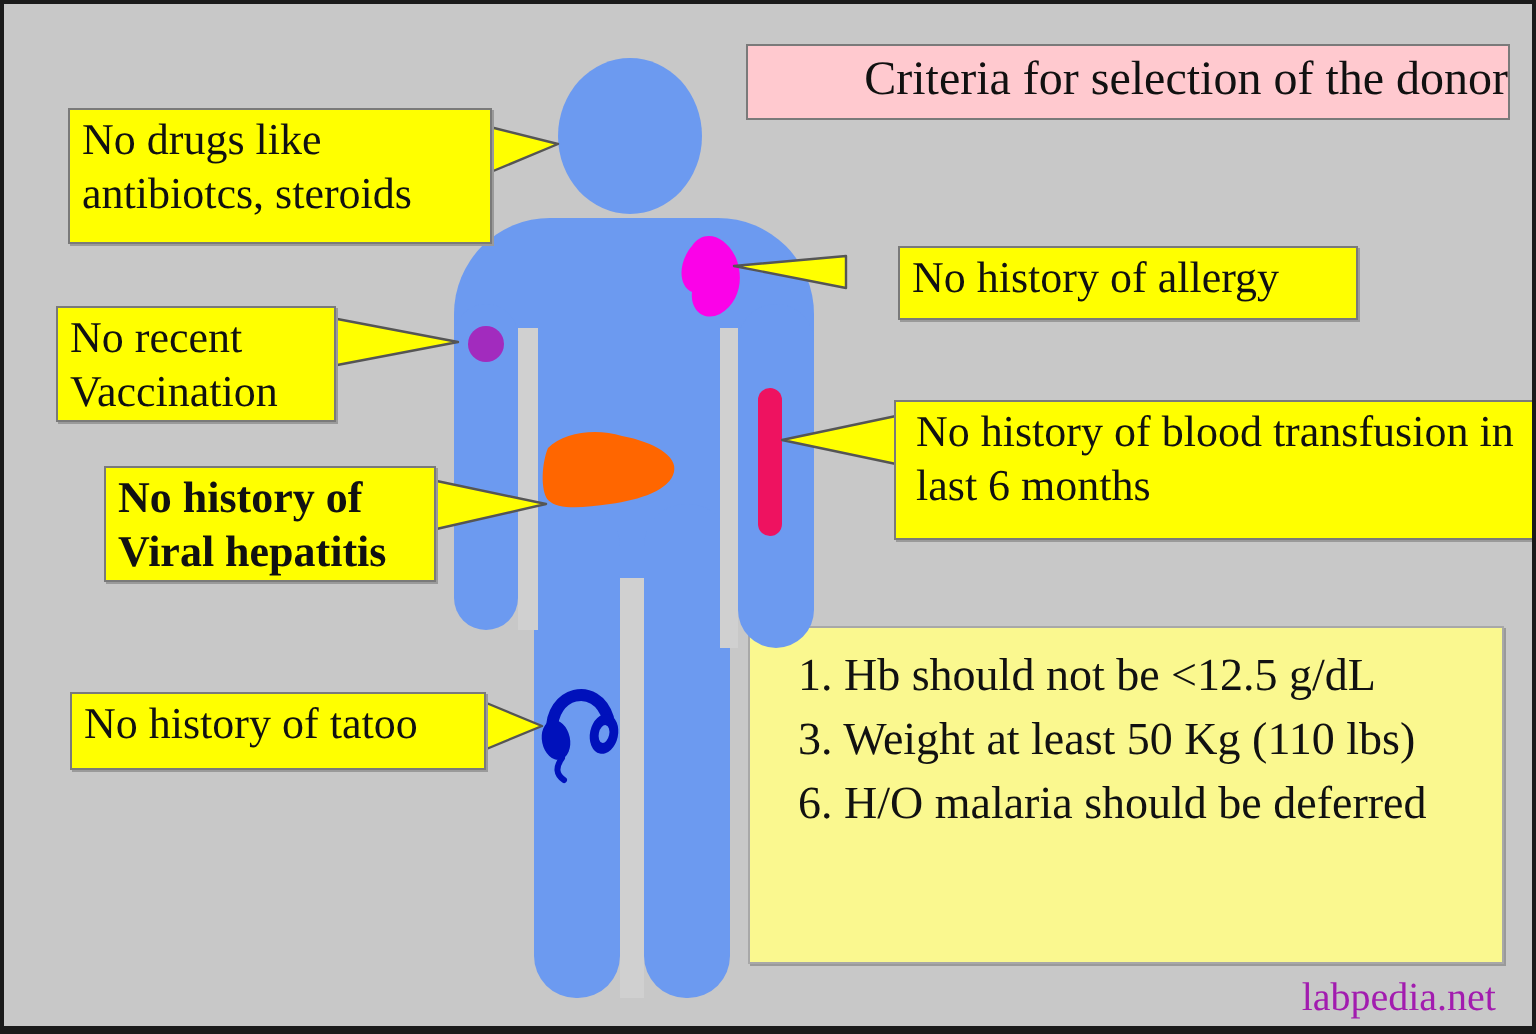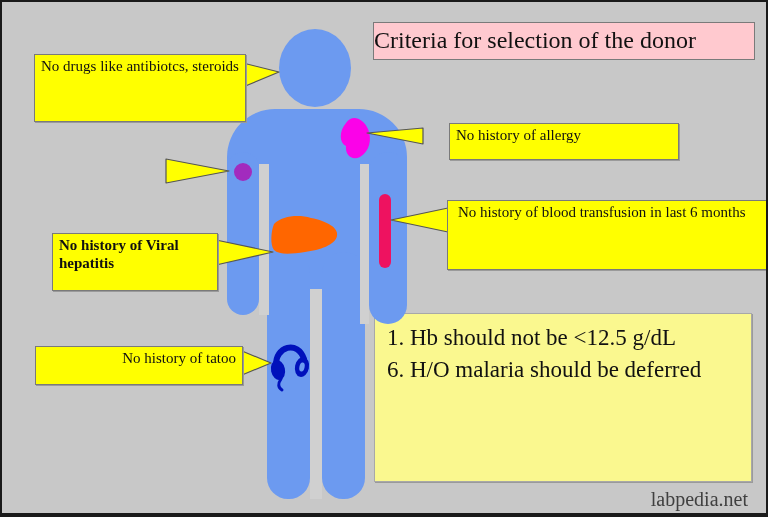--- a/index.html
+++ b/index.html
@@ -8,58 +8,59 @@
     background:#c8c8c8;
     border:2px solid #1a1a1a; border-bottom-width:4px;
     box-sizing:border-box; overflow:hidden;
     font-family:"Liberation Serif", serif; color:#111;
   }
   .svg-layer{position:absolute; left:0; top:0; width:764px; height:511px; z-index:2; pointer-events:none;}
   .callout{
     position:absolute; z-index:3;
     background:#ffff00; border:1px solid #7a7a7a;
     box-shadow:1px 1px 0 #9a9a9a;
-    font-size:15px; line-height:1.22; padding:2px 6px;
+    font-size:22px; line-height:1.22; padding:2px 6px;
     box-sizing:border-box;
   }
   .title-box{
     position:absolute; z-index:3;
     left:371px; top:20px; width:382px; height:38px;
     background:#ffc9cf; border:1px solid #7a7a7a;
-    font-size:24px; line-height:34px; text-align:left;
+    font-size:24px; line-height:34px; text-align:right;
     box-sizing:border-box;
   }
   .list-box{
     position:absolute; z-index:1;
     left:372px; top:311px; width:378px; height:169px;
     background:#faf88f; border:1px solid #a8a8a8;
     box-shadow:1px 1px 0 #9a9a9a;
-    box-sizing:border-box; padding:8px 0 0 12px;
+    box-sizing:border-box; padding:8px 0 0 24px;
     font-size:23px;
   }
   .list-box .item{line-height:32px; white-space:nowrap;}
   .watermark{
     position:absolute; z-index:3;
-    right:18px; top:486px; font-size:20px; color:#404040;
+    right:18px; top:486px; font-size:20px; color:#a21caf;
   }
   .ptr{stroke:#555; stroke-width:1.2; stroke-linejoin:round;}
   .c-drugs{left:32px; top:52px; width:212px; height:68px;}
   .c-vacc{left:26px; top:151px; width:140px; height:58px;}
   .c-hep{left:50px; top:231px; width:166px; height:58px;font-weight:bold;}
-  .c-tatoo{left:33px; top:344px; width:208px; height:39px; white-space:nowrap;text-align:right;}
+  .c-tatoo{left:33px; top:344px; width:208px; height:39px; white-space:nowrap;}
   .c-allergy{left:420px; top:121px; width:230px; height:37px; white-space:nowrap;margin-left:27px;}
   .c-trans{left:445px; top:198px; width:327px; height:70px; padding:2px 10px;}
 </style>
 </head>
 <body>
 
 <div class="canvas">
 
   <div class="list-box">
     <div class="item">1. Hb should not be &lt;12.5 g/dL</div>
+    <div class="item">3. Weight at least 50 Kg (110 lbs)</div>
     <div class="item">6. H/O malaria should be deferred</div>
   </div>
 
   <svg class="svg-layer" viewBox="0 0 764 511" aria-hidden="true">
 
     <ellipse cx="313" cy="66" rx="36" ry="39" fill="#6c9af0"></ellipse>
     <rect x="225" y="107" width="180" height="115" rx="48" fill="#6c9af0"></rect>
     <rect x="225" y="150" width="32" height="163" rx="16" fill="#6c9af0"></rect>
     <rect x="367" y="150" width="38" height="172" rx="19" fill="#6c9af0"></rect>
     <rect x="267" y="140" width="91" height="165" fill="#6c9af0"></rect>
@@ -87,20 +88,21 @@
     <polygon class="ptr" points="164,157 227,169 164,181" fill="#ffff00"></polygon>
     <polygon class="ptr" points="214,238 271,250 214,263" fill="#ffff00"></polygon>
     <polygon class="ptr" points="240,349 269,361 240,373" fill="#ffff00"></polygon>
     <polygon class="ptr" points="421,126 365,131 421,142" fill="#ffff00"></polygon>
     <polygon class="ptr" points="446,206 389,218 446,230" fill="#ffff00"></polygon>
   </svg>
 
   <div class="title-box">Criteria for selection of the donor</div>
 
   <div class="callout c-drugs">No drugs like antibiotcs, steroids</div>
+  <div class="callout c-vacc">No recent Vaccination</div>
   <div class="callout c-hep">No history of Viral hepatitis</div>
   <div class="callout c-tatoo">No history of tatoo</div>
   <div class="callout c-allergy">No history of allergy</div>
   <div class="callout c-trans">No history of blood transfusion in last 6 months</div>
 
   <div class="watermark">labpedia.net</div>
 
 </div>
 
 </body></html>

